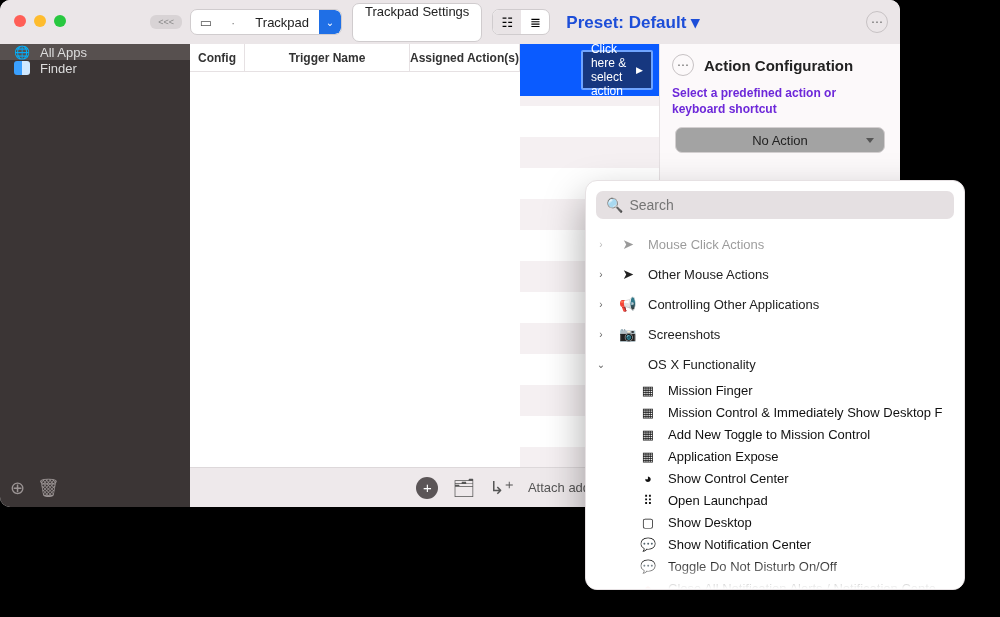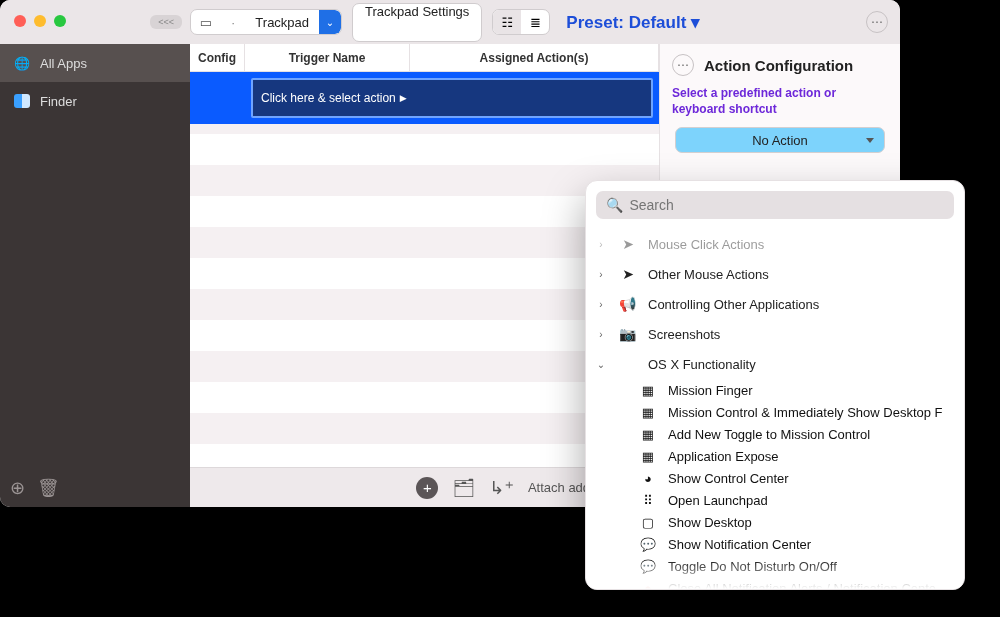--- a/index.html
+++ b/index.html
@@ -27,51 +27,51 @@
   .viewseg { display:flex; border:1px solid #d0ccce; border-radius:7px; height:26px; overflow:hidden; background:#fff;}
   .viewseg span{ width:28px; display:flex; align-items:center; justify-content:center; font-size:13px;}
   .viewseg span.active{ background:#e9e4e6; }
   .preset { font-size:17px; color:#1d4ed8; font-weight:600; margin-left:6px;text-align:right;}
   .circled { width:22px; height:22px; border:1px solid #c7c2c4; border-radius:50%; display:flex; align-items:center; justify-content:center; font-size:12px; color:#666; margin-left:auto;}
 
   .body { display:flex; height:calc(100% - 44px); }
 
   
   .sidebar { width:190px; background:#3b3535; color:#ddd; font-size:13px; position:relative;}
-  .sb-item { display:flex; align-items:center; gap:10px; height:38px; padding:0 14px;}
+  .sb-item { display:flex; align-items:center; gap:10px; height:16px; padding:0 14px;}
   .sb-item.sel { background:#57504f; }
   .sb-ico { width:16px; height:16px; display:flex; align-items:center; justify-content:center; font-size:13px;}
   .ico-globe::before{content:"🌐"; font-size:13px;}
   .ico-finder{ width:16px; height:14px; background:linear-gradient(90deg,#3aa0ff 50%,#cfe8ff 50%); border-radius:3px; position:relative;}
   .sb-bottom{ position:absolute; bottom:8px; left:10px; display:flex; gap:12px; color:#9b9494;}
   .sb-bottom span{ font-size:18px; }
 
   
-  .mid { width:470px; background:#fff; border-right:1px solid #e6e1e3; display:flex; flex-direction:column; position:relative;}
+  .mid { width:470px; background:#fff; border-right:1px solid #e6e1e3; display:flex; flex-direction:row; position:relative;}
   .mid-head { display:flex; height:28px; border-bottom:1px solid #e6e1e3; font-size:12px; color:#333; font-weight:600;}
   .mid-head div{ display:flex; align-items:center; justify-content:center; border-right:1px solid #e6e1e3;}
   .col-config{width:55px;} .col-trigger{width:165px;} .col-action{flex:1; border-right:none;}
   .mid-rows{ flex:1; background:repeating-linear-gradient(#fff,#fff 31px,#f5f0f2 31px,#f5f0f2 62px); }
   .row-sel{ height:52px; display:flex; background:#0a5bff;}
   .row-sel .col-config{background:#0a5bff;}
   .row-sel .col-trigger{ color:#fff; font-size:12px; font-weight:700; display:flex; align-items:center; padding-left:18px; white-space:pre-line;}
   .row-sel .col-action{ padding:6px; }
   .action-cell{ width:100%; height:100%; background:#16377f; border:2px solid #6fa4ff; color:#fff; font-size:12px; display:flex; align-items:center; padding:0 8px; border-radius:2px;}
   .action-cell::after{content:"▶"; font-size:9px; margin-left:4px;}
   .mid-foot{ position:absolute; left:0; right:0; bottom:0; height:40px; background:#eee9eb; border-top:1px solid #ddd8da; display:flex; align-items:center; gap:14px; padding:0 14px; color:#555; font-size:13px;}
   .circ-plus{ width:22px; height:22px; background:#5b5557; color:#fff; border-radius:50%; display:flex; align-items:center; justify-content:center; font-size:15px;}
   .foot-ico{ font-size:18px; }
 
   
   .right { flex:1; background:#fcf9fa; padding:10px 12px; font-size:13px; }
   .right-head{ display:flex; align-items:center; gap:10px; margin-bottom:10px;}
   .right-head .circled{ margin:0;}
   .right-title{ font-size:15px; font-weight:700; color:#222;}
   .right-sub{ font-weight:700; font-size:12px; color:#6d28d9; line-height:1.3; margin-bottom:10px;}
-  .dropdown{ margin:0 auto; width:210px; height:26px; background:#7dd3fc; border:1px solid #d3cfd0; border-radius:7px; display:flex; align-items:center; justify-content:center; font-size:13px; color:#222; position:relative;}
+  .dropdown{ margin:0 auto; width:210px; height:26px; background:#a3a3a3; border:1px solid #d3cfd0; border-radius:7px; display:flex; align-items:center; justify-content:center; font-size:13px; color:#222; position:relative;}
   .dropdown::after{content:""; position:absolute; right:10px; width:0; height:0; border-left:4px solid transparent; border-right:4px solid transparent; border-top:5px solid #555;}
 
   
   .popover{
     position:absolute; left:585px; top:180px; width:380px; height:410px;
     background:#fff; border-radius:12px; box-shadow:0 18px 40px rgba(0,0,0,.35);
     overflow:hidden; z-index:50; border:1px solid #e6e1e3;
   }
   .search{ margin:10px; height:28px; background:#e5e0e2; border-radius:7px; display:flex; align-items:center; padding:0 10px; gap:6px; color:#777; font-size:14px;}
   .search input{ border:none; background:transparent; outline:none; flex:1; font-size:14px; color:#333;}

